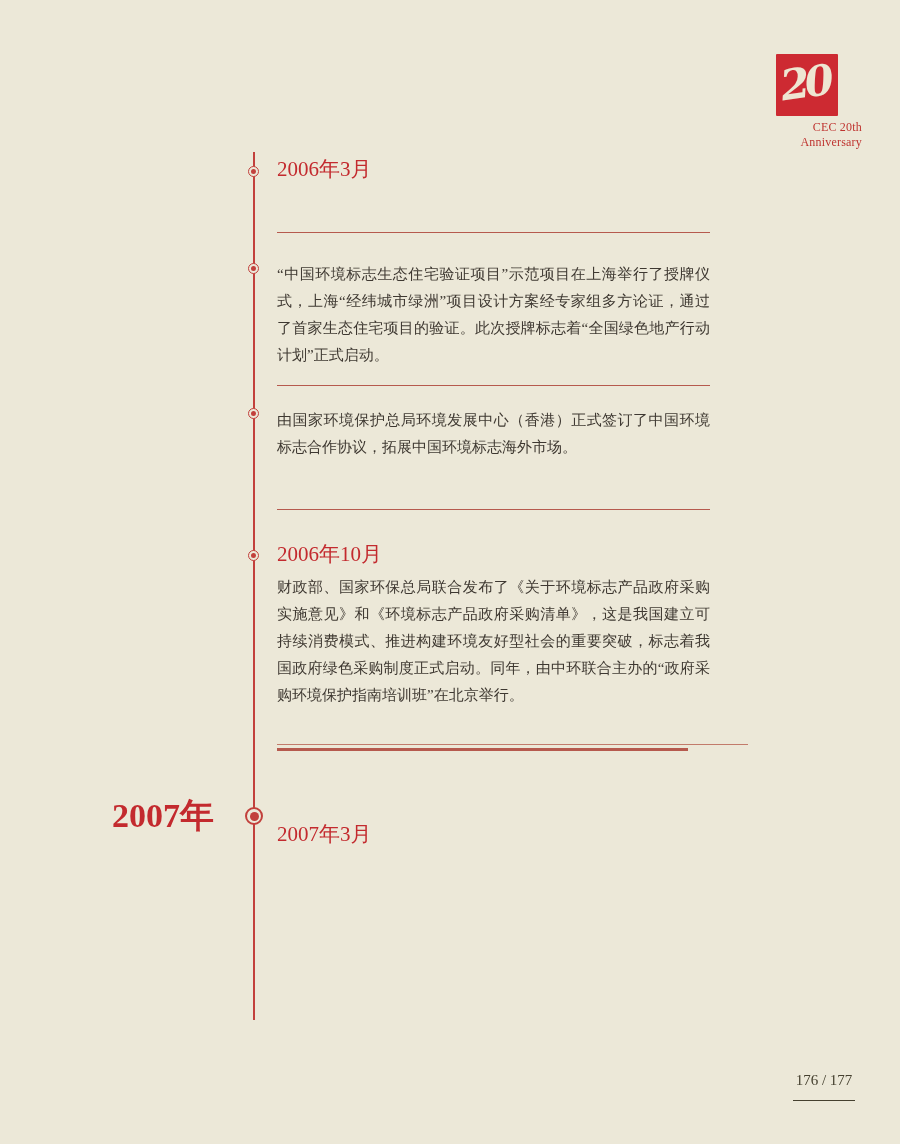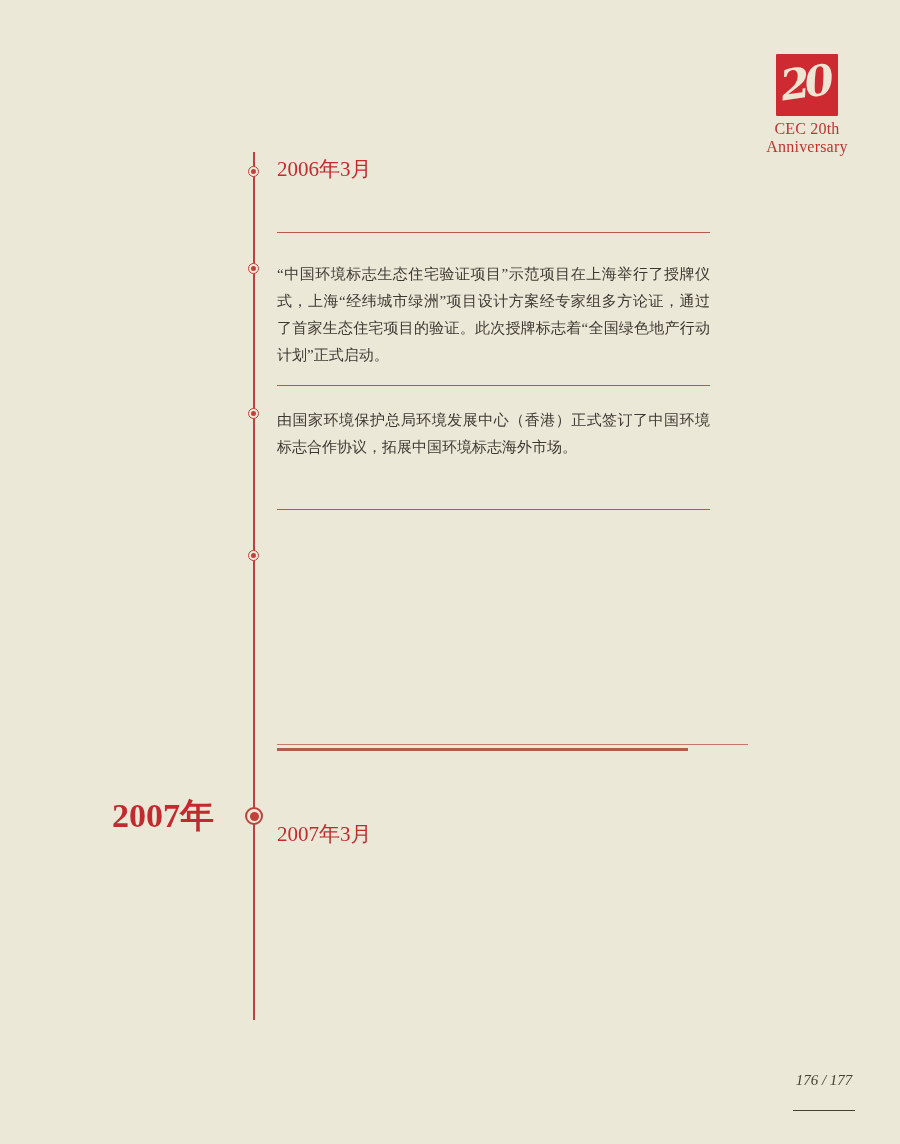--- a/index.html
+++ b/index.html
@@ -33,22 +33,22 @@
   }
   .logo-mark {
     color: #eee6d2;
     font-family: "DejaVu Serif", serif;
     font-style: italic; font-weight: bold;
     font-size: 42px; letter-spacing: -5px;
     transform: rotate(-8deg) translate(-2px, -3px);
   }
   .logo-caption {
     position: absolute; left: 752px; top: 120px; width: 110px;
-    text-align: center;
-    font-size: 16px; color: #bf3430; letter-spacing: 0.2px;
+    text-align: right;
+    font-size: 12px; color: #bf3430; letter-spacing: 0.2px;
   }
 
   
   .timeline-line {
     position: absolute; left: 253px; top: 152px;
     width: 2px; height: 868px;
     background: var(--line-red);
   }
   .marker {
     position: absolute;
@@ -102,23 +102,22 @@
     font-size: 34px; font-weight: bold;
     color: var(--accent-red);
     line-height: 36px;
   }
 
   
   .page-number {
     position: absolute; left: 793px; top: 1072px; width: 62px;
     text-align: center;
     font-size: 15px; color: var(--footer-text);
-    padding-bottom: 21px;
+    padding-bottom: 11px;
     border-bottom: 1.5px solid var(--footer-text);
-    font-style: italic;
   }
 </style>
 </head>
 <body>
 
 <div class="page">
 
   <div class="logo-square">
     <span class="logo-mark">20</span>
   </div>
@@ -152,20 +151,24 @@
   <section class="entry e2">
     <p class="entry-body">“中国环境标志生态住宅验证项目”示范项目在上海举行了授牌仪式，上海“经纬城市绿洲”项目设计方案经专家组多方论证，通过了首家生态住宅项目的验证。此次授牌标志着“全国绿色地产行动计划”正式启动。</p>
   </section>
   <div class="divider d2"></div>
 
   <section class="entry e3">
     <p class="entry-body">由国家环境保护总局环境发展中心（香港）正式签订了中国环境标志合作协议，拓展中国环境标志海外市场。</p>
   </section>
   <div class="divider d3"></div>
 
+  <section class="entry e4">
+    <h2 class="entry-heading">2006年10月</h2>
+    <p class="entry-body">财政部、国家环保总局联合发布了《关于环境标志产品政府采购实施意见》和《环境标志产品政府采购清单》，这是我国建立可持续消费模式、推进构建环境友好型社会的重要突破，标志着我国政府绿色采购制度正式启动。同年，由中环联合主办的“政府采购环境保护指南培训班”在北京举行。</p>
+  </section>
 
   <div class="section-divider-thin"></div>
   <div class="section-divider-thick"></div>
 
   <section class="entry e5">
     <h2 class="entry-heading">2007年3月</h2>
   </section>
 
   <div class="page-number">176 / 177</div>
 

